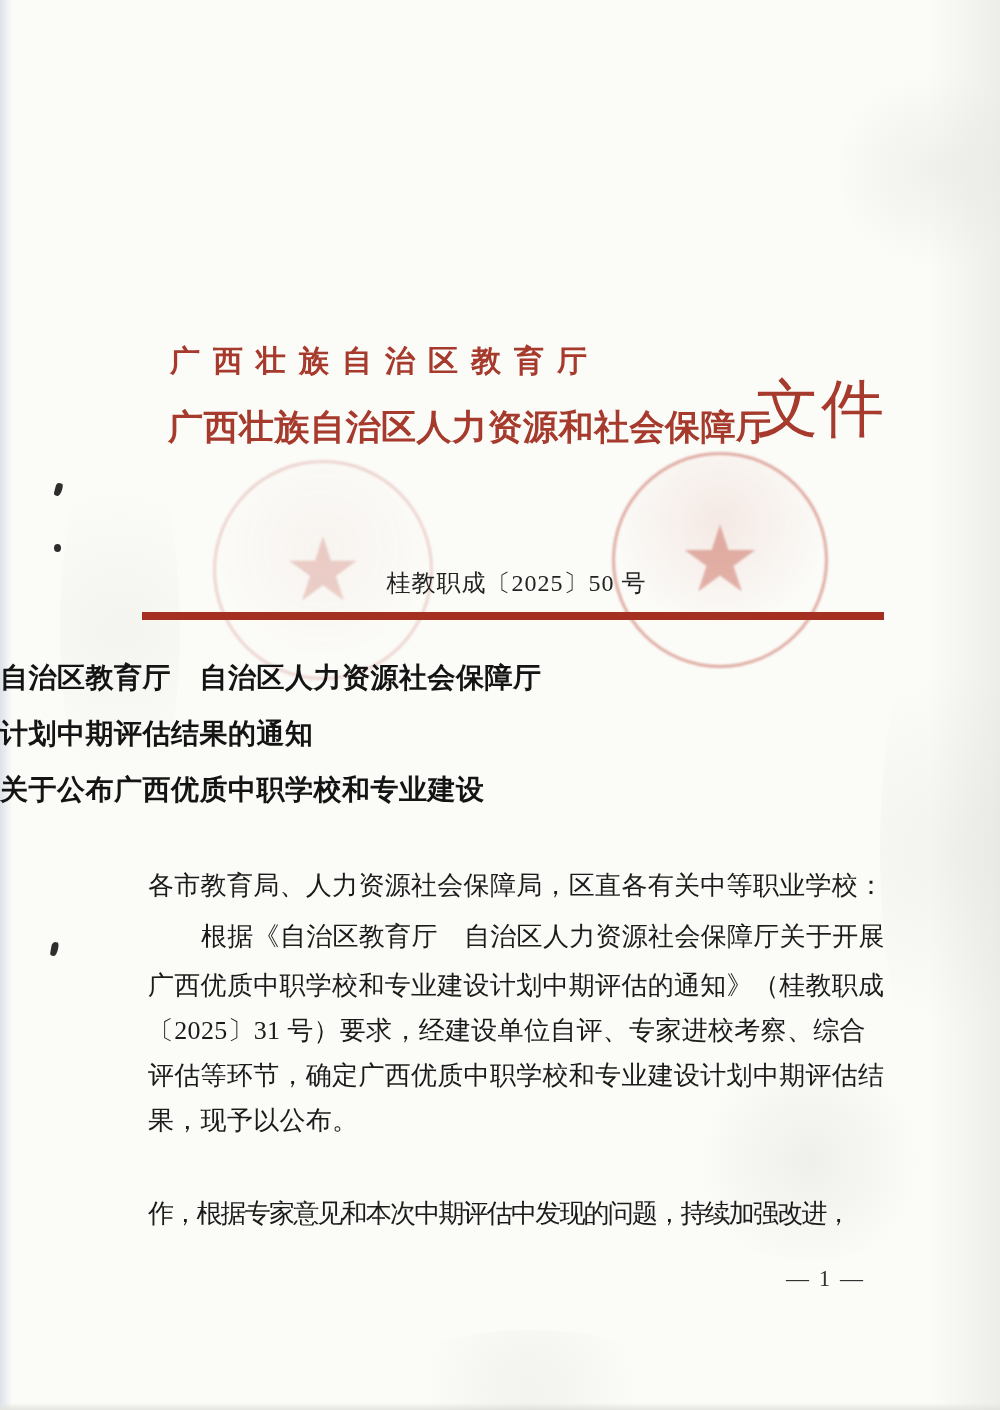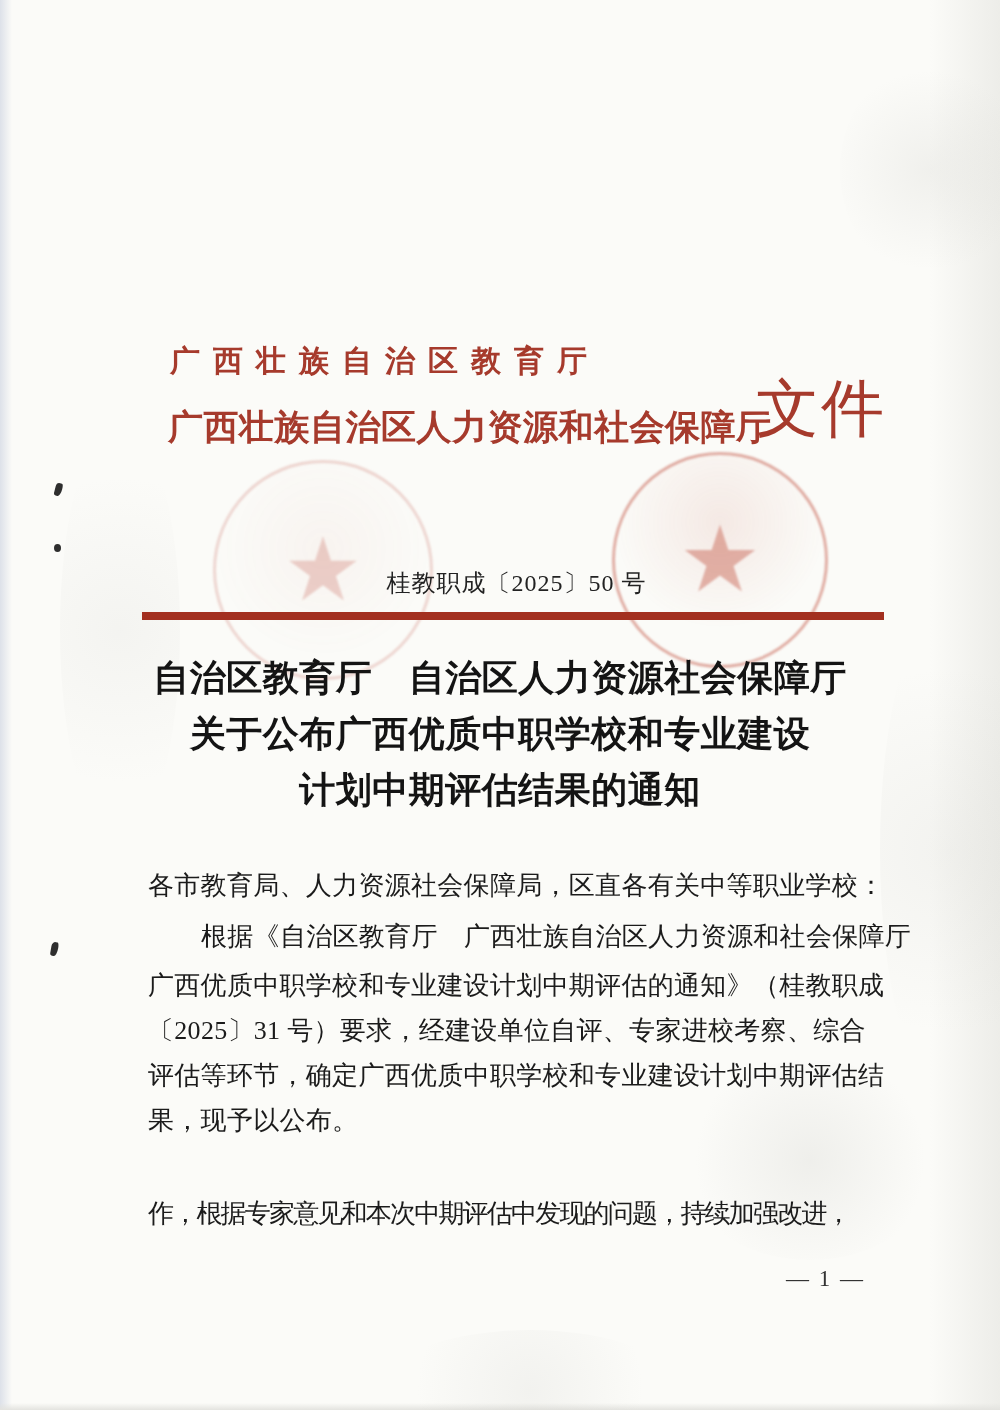--- a/index.html
+++ b/index.html
@@ -41,22 +41,22 @@
   .org2{position:absolute;left:168px;top:404px;font-size:35px;font-weight:bold;
     color:#a63a2c;letter-spacing:0.5px;white-space:nowrap;z-index:2;}
   .doc-type{position:absolute;left:756px;top:366px;font-size:63px;font-weight:normal;
     color:#a63a2c;letter-spacing:2px;white-space:nowrap;z-index:2;}
   .doc-number{position:absolute;left:0;top:567px;width:1000px;text-align:center;
     padding-left:33px;box-sizing:border-box;font-size:24px;color:#222;letter-spacing:1px;z-index:2;}
   .red-rule{position:absolute;left:142px;top:612px;width:742px;height:8px;
     background:#a33020;z-index:2;}
 
   
-  .title{position:absolute;left:0;top:650px;width:1000px;text-align:center;
-    font-size:36px;font-weight:bold;color:#141414;line-height:56px;letter-spacing:0.5px;z-index:2;}
+  .title{position:absolute;left:0;top:650px;width:1000px;
+    font-size:28px;font-weight:bold;color:#141414;line-height:56px;letter-spacing:0.5px;z-index:2;}
 
   
   .bline{position:absolute;left:148px;font-size:26px;color:#1b1b1b;
     letter-spacing:0.3px;white-space:nowrap;z-index:2;}
   .indent{padding-left:53px;}
   .tight{letter-spacing:-1.8px;}
 
   .page-num{position:absolute;left:786px;top:1266px;font-size:23px;color:#333;
     letter-spacing:2px;white-space:nowrap;z-index:2;}
 
@@ -90,26 +90,26 @@
   </div>
 
   <div class="org1">广西壮族自治区教育厅</div>
   <div class="org2">广西壮族自治区人力资源和社会保障厅</div>
   <div class="doc-type">文件</div>
   <div class="doc-number">桂教职成〔2025〕50 号</div>
   <div class="red-rule"></div>
 
   <div class="title">
     <div>自治区教育厅　自治区人力资源社会保障厅</div>
+    <div>计划中期评估结果的通知</div>
     <div>关于公布广西优质中职学校和专业建设</div>
-    <div>计划中期评估结果的通知</div>
   </div>
 
   <div class="bline" style="top:868px">各市教育局、人力资源社会保障局，区直各有关中等职业学校：</div>
-  <div class="bline indent" style="top:919px">根据《自治区教育厅　广西壮族自治区人力资源和社会保障厅</div>
+  <div class="bline indent" style="top:919px">根据《自治区教育厅　自治区人力资源社会保障厅关于开展</div>
   <div class="bline" style="top:968px">广西优质中职学校和专业建设计划中期评估的通知》（桂教职成</div>
   <div class="bline" style="top:1013px">〔2025〕31 号）要求，经建设单位自评、专家进校考察、综合</div>
   <div class="bline" style="top:1058px">评估等环节，确定广西优质中职学校和专业建设计划中期评估结</div>
   <div class="bline" style="top:1103px">果，现予以公布。</div>
   <div class="bline tight" style="top:1196px">作，根据专家意见和本次中期评估中发现的问题，持续加强改进，</div>
 
   <div class="page-num">— 1 —</div>
 
   <div class="speck speck-comma1"></div>
   <div class="speck speck-dot"></div>

